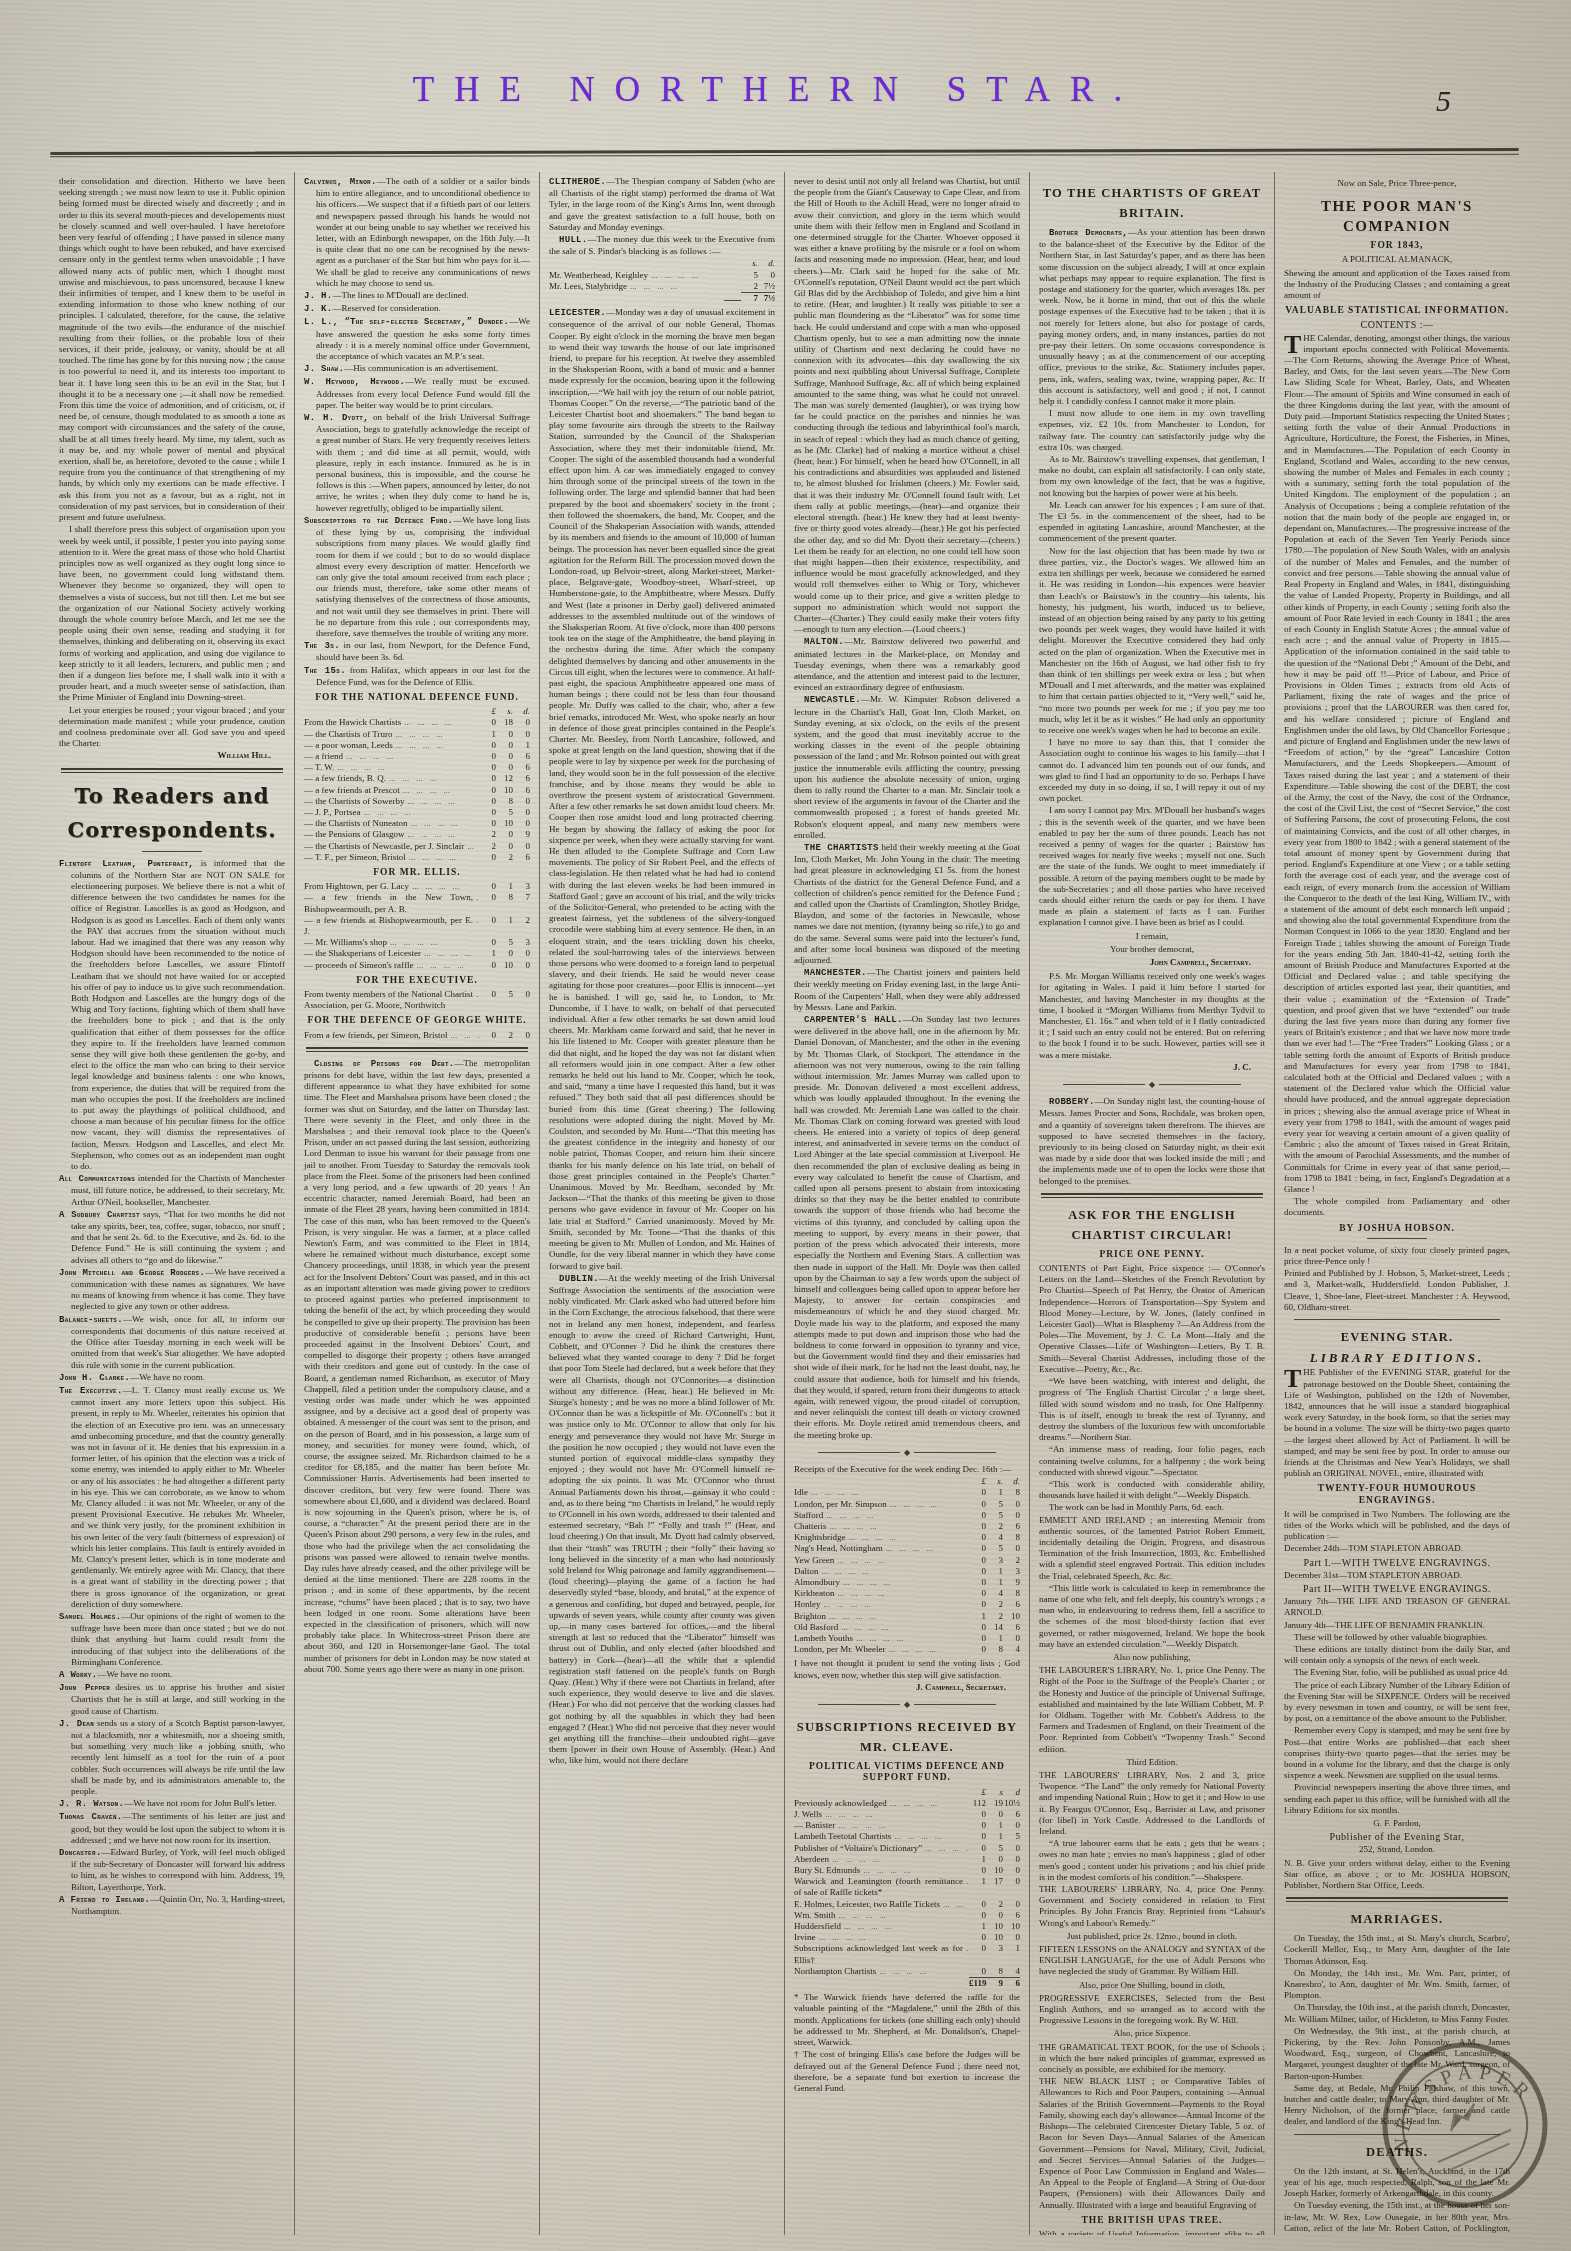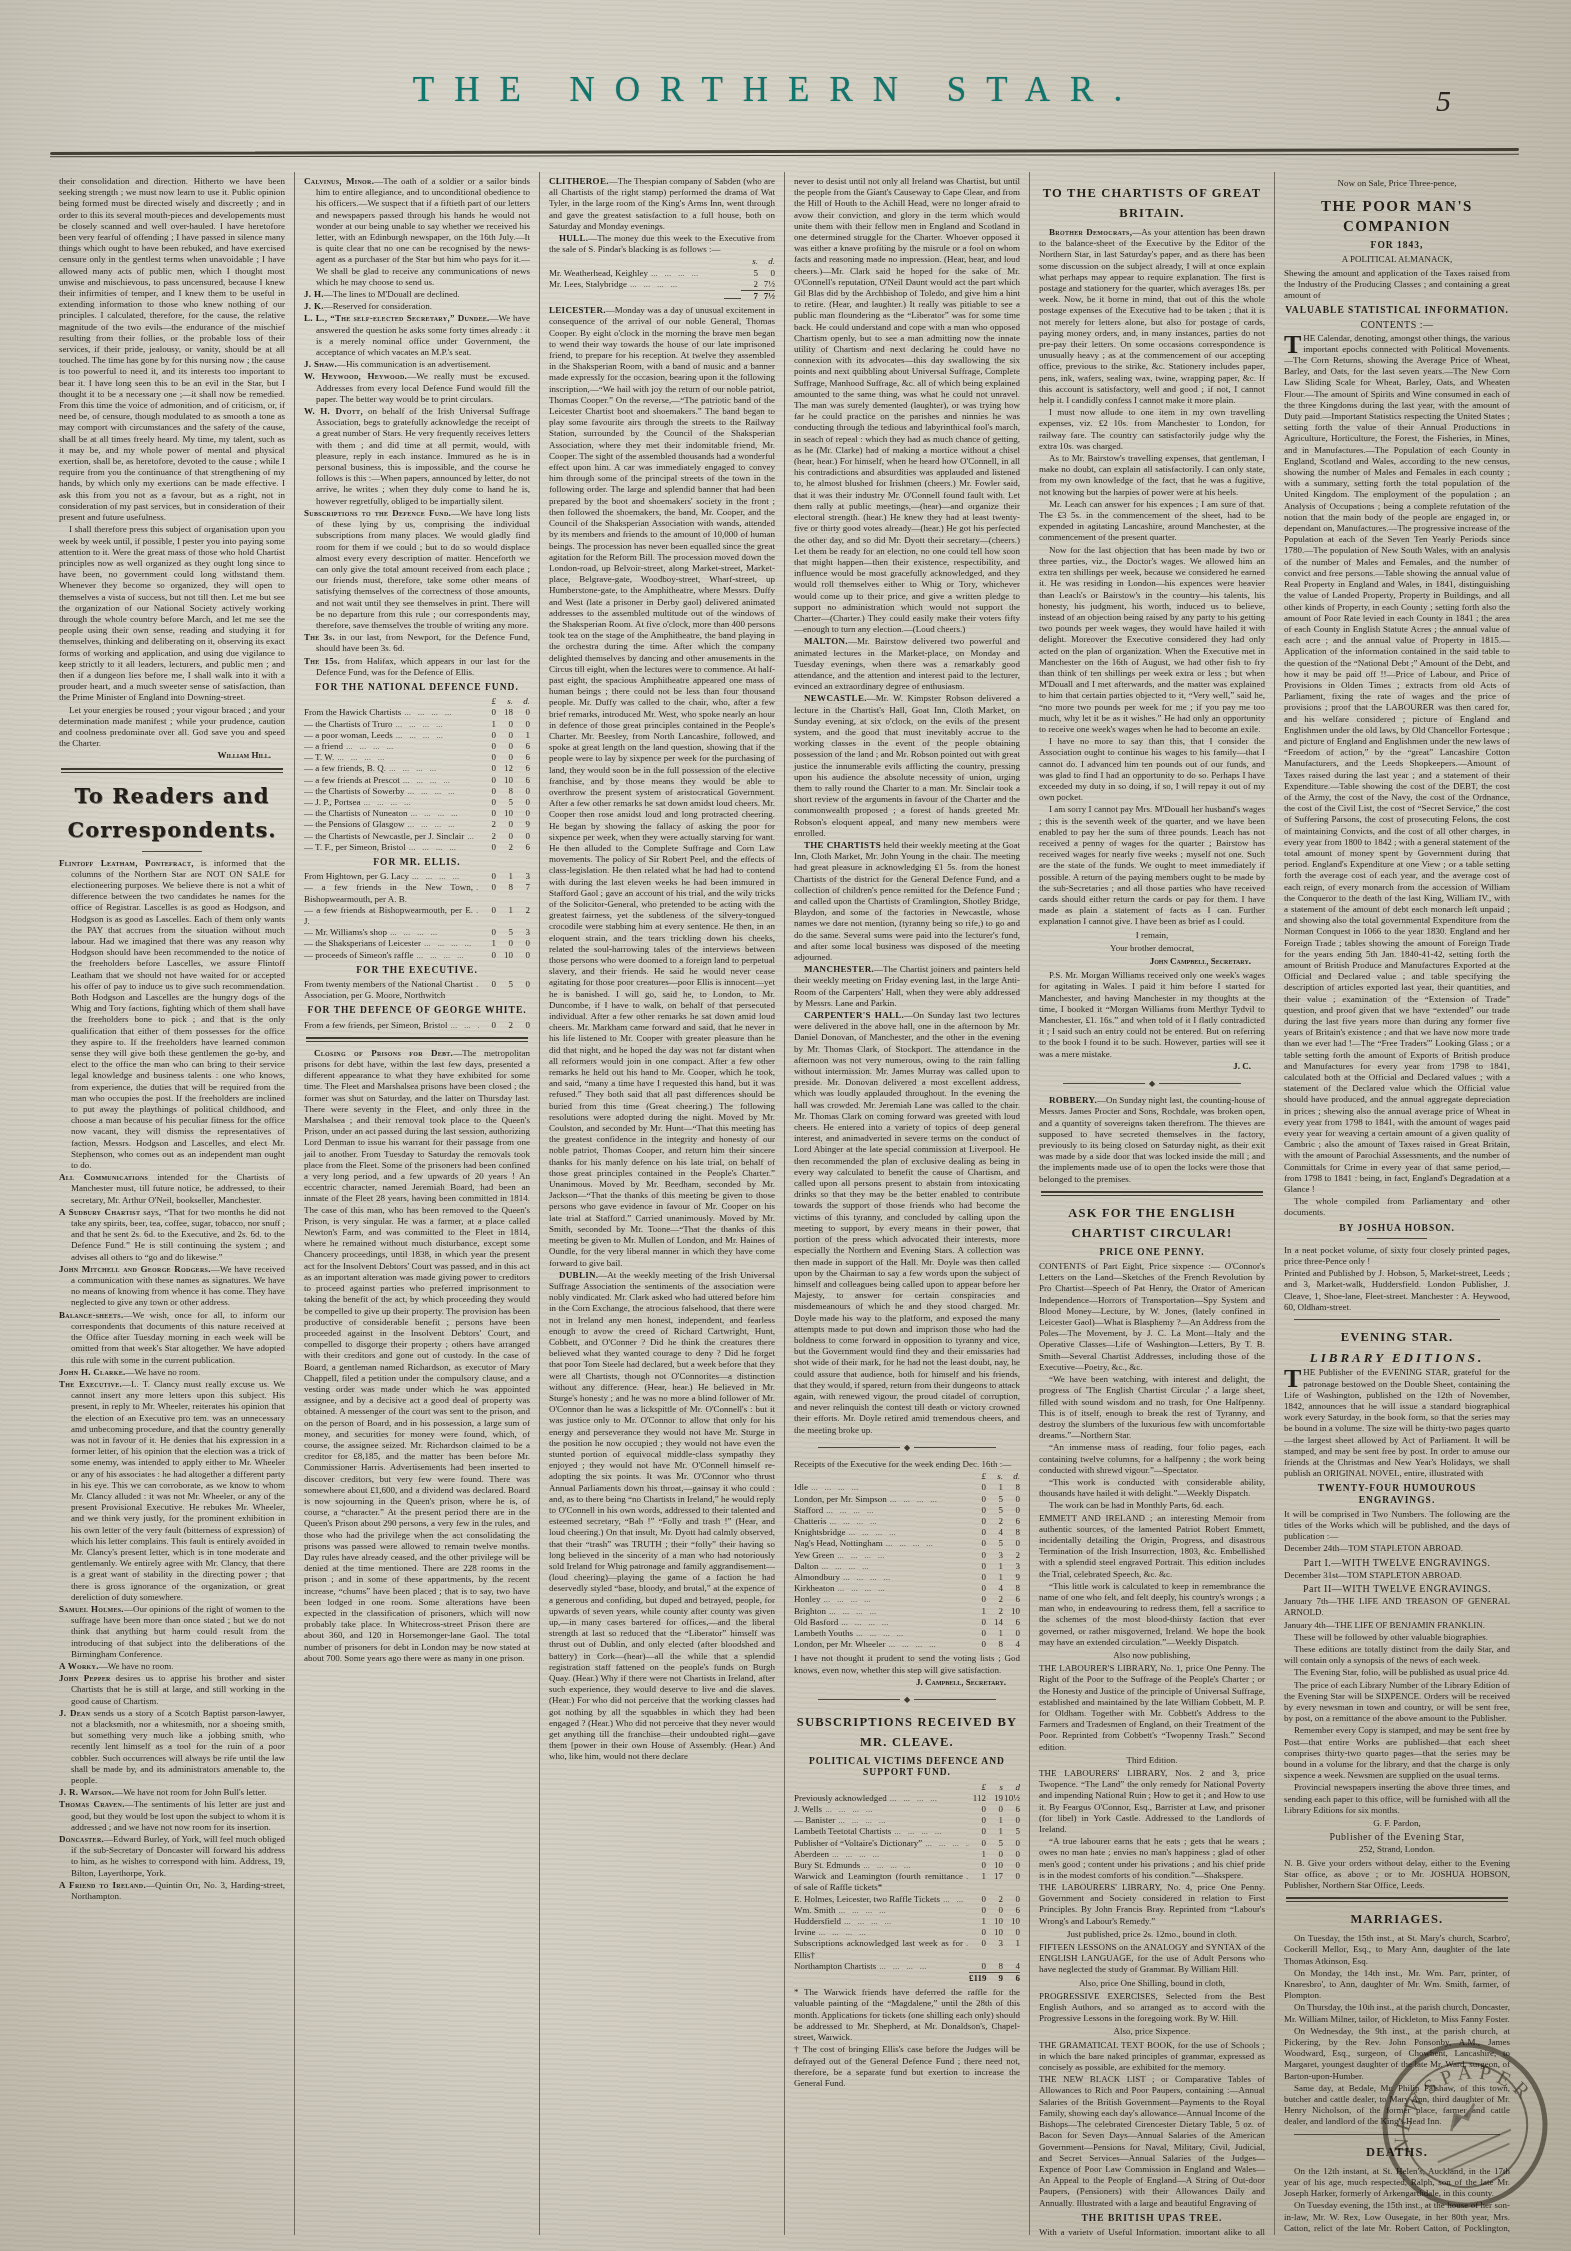--- a/index.html
+++ b/index.html
@@ -13,21 +13,21 @@
   .paper-tex{
     position:absolute;inset:0;pointer-events:none;
     background:
       radial-gradient(ellipse at 18% 12%, rgba(255,255,255,.25), rgba(255,255,255,0) 40%),
       radial-gradient(ellipse at 85% 90%, rgba(120,105,80,.18), rgba(120,105,80,0) 45%),
       radial-gradient(ellipse at 50% 50%, rgba(0,0,0,0) 60%, rgba(90,80,60,.22) 100%),
       repeating-linear-gradient(2deg, rgba(110,100,80,.05) 0 2px, rgba(255,255,255,.04) 2px 5px);
   }
   .masthead{
     position:absolute;top:70px;left:0;right:16px;text-align:center;
-    font-size:35px;letter-spacing:20px;color:#0f766e;
+    font-size:35px;letter-spacing:20px;color:#6d28d9;
     font-family:"Liberation Serif",serif;font-weight:normal;
     text-shadow:0 0 1px rgba(40,35,28,.5);
   }
   .pageno{
     position:absolute;top:84px;right:120px;font-size:30px;font-style:italic;color:#2a2620;
   }
   .head-rule{position:absolute;top:150px;left:50px;right:52px;height:7px;}
   .head-rule .r1{height:3px;background:#433f35;border-radius:2px;transform:rotate(-0.15deg);}
   .head-rule .r2{height:1px;background:#433f35;margin-top:2px;transform:rotate(-0.1deg);}
   .cols{
@@ -38,21 +38,21 @@
     flex:1 1 0;padding:4px 9px 0 9px;overflow:hidden;position:relative;
     font-size:9px;line-height:11.2px;text-align:justify;
   }
   .col + .col{border-left:1px solid #6e695c;}
   
   .para{margin:0 0 1px 0;text-indent:10px;}
   .para.noind{text-indent:0;}
   .para.qt{}
   .item{margin:0 0 1px 0;padding-left:12px;text-indent:-12px;}
   .item .rest{}
-  .lead{font-variant:small-caps;font-weight:bold;font-style:normal;letter-spacing:.3px;}
+  .lead{font-variant:small-caps;font-weight:bold;font-style:normal;letter-spacing:.3px;font-family:Liberation Mono, monospace;}
   .dropcap::first-letter{
     font-size:26px;line-height:20px;float:left;padding:2px 2px 0 0;font-weight:bold;
   }
   .h1g{
     text-align:center;font-size:21px;line-height:34px;margin:6px 0 4px 0;
     font-family:"DejaVu Serif",serif;font-weight:bold;letter-spacing:1px;
     text-shadow:.6px .6px 0 rgba(34,30,24,.55);
   }
   .h2c{text-align:center;font-size:12.5px;line-height:20px;font-weight:bold;letter-spacing:1.2px;margin:7px 0 4px 0;}
   .h2c.big{font-size:15px;letter-spacing:1.5px;}

